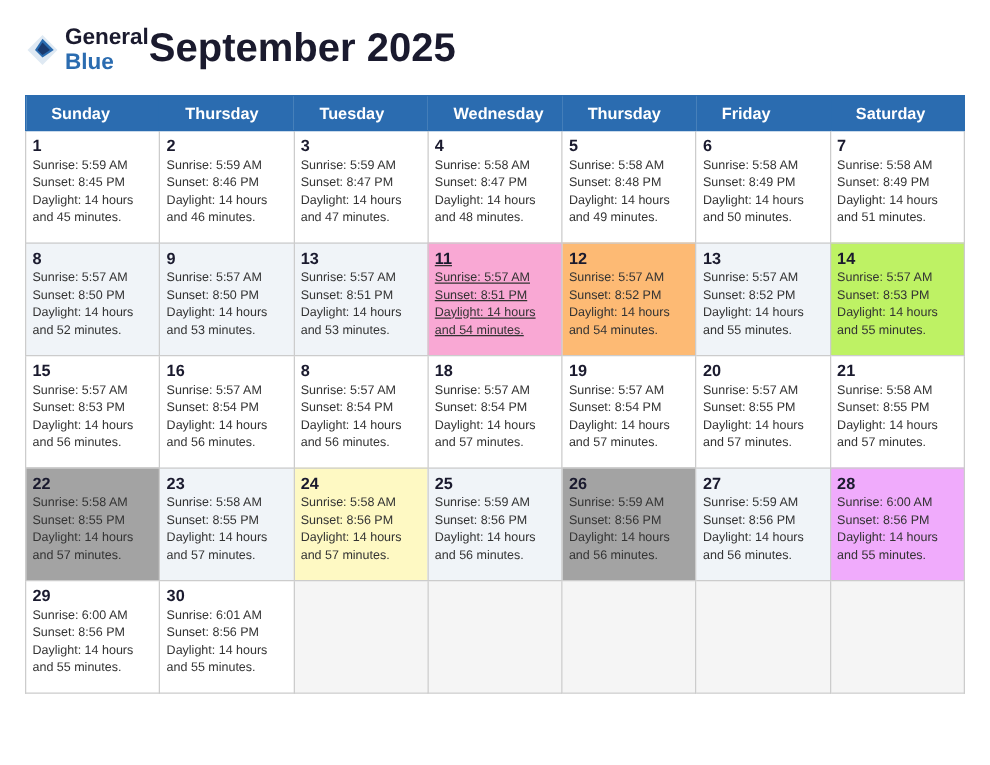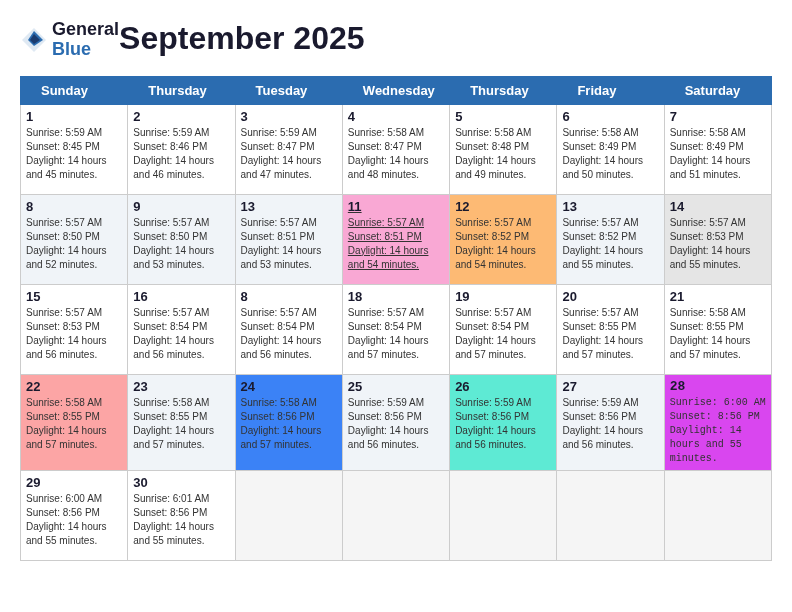--- a/index.html
+++ b/index.html
@@ -151,53 +151,53 @@
         <td style="background: rgb(240, 244, 248);"><span class="day-num">9</span>
         <span class="day-info">Sunrise: 5:57 AM<br>Sunset: 8:50 PM<br>Daylight: 14 hours and 53 minutes.</span></td>
         <td style="background: rgb(240, 244, 248);"><span class="day-num">13</span>
         <span class="day-info">Sunrise: 5:57 AM<br>Sunset: 8:51 PM<br>Daylight: 14 hours and 53 minutes.</span></td>
         <td style="background: #f9a8d4; text-decoration: underline;"><span class="day-num">11</span>
         <span class="day-info">Sunrise: 5:57 AM<br>Sunset: 8:51 PM<br>Daylight: 14 hours and 54 minutes.</span></td>
         <td style="background: #fdba74;"><span class="day-num">12</span>
         <span class="day-info">Sunrise: 5:57 AM<br>Sunset: 8:52 PM<br>Daylight: 14 hours and 54 minutes.</span></td>
         <td style="background: rgb(240, 244, 248);"><span class="day-num">13</span>
         <span class="day-info">Sunrise: 5:57 AM<br>Sunset: 8:52 PM<br>Daylight: 14 hours and 55 minutes.</span></td>
-        <td style="background: #e5e5e5;"><span class="day-num">14</span>
+        <td style="background: #bef264;"><span class="day-num">14</span>
         <span class="day-info">Sunrise: 5:57 AM<br>Sunset: 8:53 PM<br>Daylight: 14 hours and 55 minutes.</span></td>
       </tr>
       <tr>
         <td><span class="day-num">15</span>
         <span class="day-info">Sunrise: 5:57 AM<br>Sunset: 8:53 PM<br>Daylight: 14 hours and 56 minutes.</span></td>
         <td><span class="day-num">16</span>
         <span class="day-info">Sunrise: 5:57 AM<br>Sunset: 8:54 PM<br>Daylight: 14 hours and 56 minutes.</span></td>
         <td><span class="day-num">8</span>
         <span class="day-info">Sunrise: 5:57 AM<br>Sunset: 8:54 PM<br>Daylight: 14 hours and 56 minutes.</span></td>
         <td><span class="day-num">18</span>
         <span class="day-info">Sunrise: 5:57 AM<br>Sunset: 8:54 PM<br>Daylight: 14 hours and 57 minutes.</span></td>
         <td><span class="day-num">19</span>
         <span class="day-info">Sunrise: 5:57 AM<br>Sunset: 8:54 PM<br>Daylight: 14 hours and 57 minutes.</span></td>
         <td><span class="day-num">20</span>
         <span class="day-info">Sunrise: 5:57 AM<br>Sunset: 8:55 PM<br>Daylight: 14 hours and 57 minutes.</span></td>
         <td><span class="day-num">21</span>
         <span class="day-info">Sunrise: 5:58 AM<br>Sunset: 8:55 PM<br>Daylight: 14 hours and 57 minutes.</span></td>
       </tr>
       <tr>
-        <td style="background: #fca5a5;"><span class="day-num">22</span>
+        <td style="background: #a3a3a3;"><span class="day-num">22</span>
         <span class="day-info">Sunrise: 5:58 AM<br>Sunset: 8:55 PM<br>Daylight: 14 hours and 57 minutes.</span></td>
         <td style="background: rgb(240, 244, 248);"><span class="day-num">23</span>
         <span class="day-info">Sunrise: 5:58 AM<br>Sunset: 8:55 PM<br>Daylight: 14 hours and 57 minutes.</span></td>
-        <td style="background: #3b82f6;"><span class="day-num">24</span>
+        <td style="background: #fef9c3;"><span class="day-num">24</span>
         <span class="day-info">Sunrise: 5:58 AM<br>Sunset: 8:56 PM<br>Daylight: 14 hours and 57 minutes.</span></td>
         <td style="background: rgb(240, 244, 248);"><span class="day-num">25</span>
         <span class="day-info">Sunrise: 5:59 AM<br>Sunset: 8:56 PM<br>Daylight: 14 hours and 56 minutes.</span></td>
-        <td style="background: #5eead4;"><span class="day-num">26</span>
+        <td style="background: #a3a3a3;"><span class="day-num">26</span>
         <span class="day-info">Sunrise: 5:59 AM<br>Sunset: 8:56 PM<br>Daylight: 14 hours and 56 minutes.</span></td>
         <td style="background: rgb(240, 244, 248);"><span class="day-num">27</span>
         <span class="day-info">Sunrise: 5:59 AM<br>Sunset: 8:56 PM<br>Daylight: 14 hours and 56 minutes.</span></td>
-        <td style="background: #d946ef; font-family: Liberation Mono, monospace;"><span class="day-num">28</span>
+        <td style="background: #f0abfc;"><span class="day-num">28</span>
         <span class="day-info">Sunrise: 6:00 AM<br>Sunset: 8:56 PM<br>Daylight: 14 hours and 55 minutes.</span></td>
       </tr>
       <tr>
         <td><span class="day-num">29</span>
         <span class="day-info">Sunrise: 6:00 AM<br>Sunset: 8:56 PM<br>Daylight: 14 hours and 55 minutes.</span></td>
         <td><span class="day-num">30</span>
         <span class="day-info">Sunrise: 6:01 AM<br>Sunset: 8:56 PM<br>Daylight: 14 hours and 55 minutes.</span></td>
         <td class="empty"></td>
         <td class="empty"></td>
         <td class="empty"></td>

